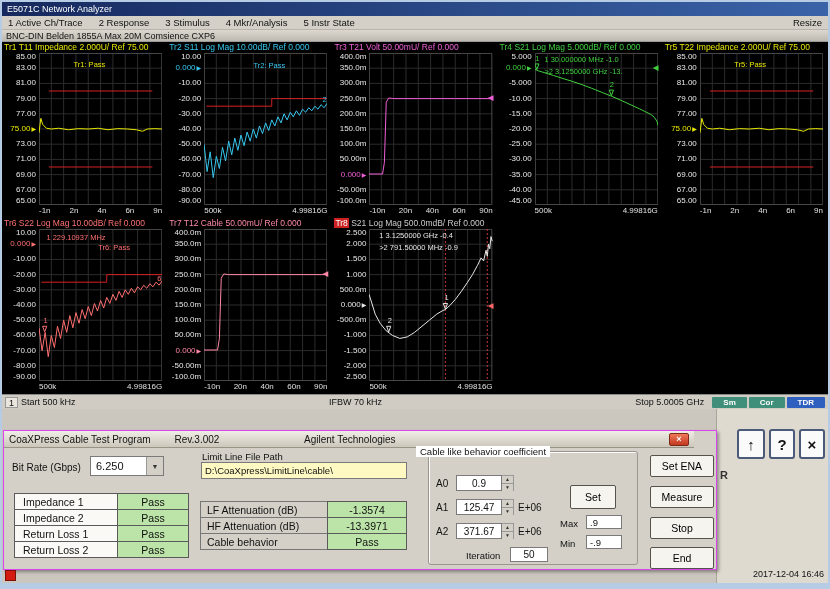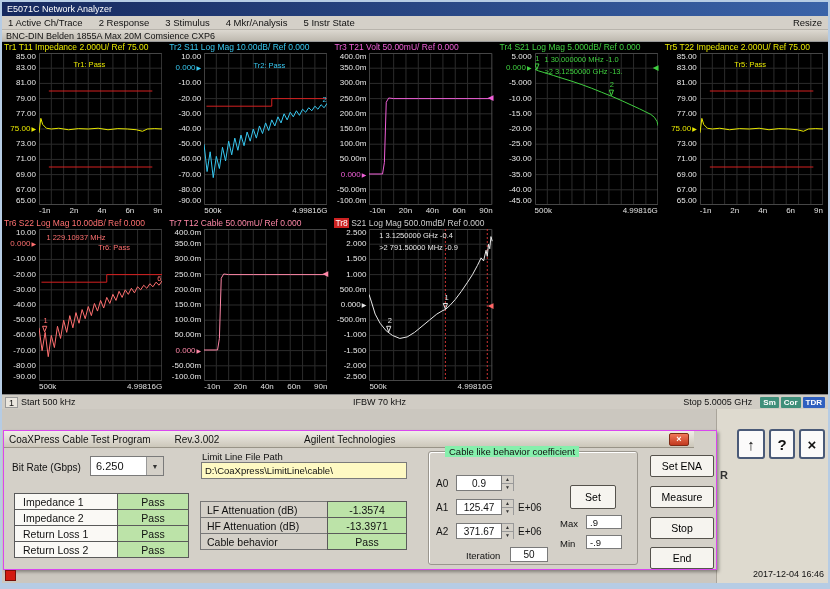--- a/index.html
+++ b/index.html
@@ -19,21 +19,21 @@
 .ylabels span{position:absolute;right:3px;transform:translateY(-50%);line-height:8px;white-space:nowrap}
 .ylabels i{font-style:normal;font-size:6px;margin-left:1px}
 .plot{flex:1;position:relative;margin-right:5px}
 .plot svg{position:absolute;inset:0;width:100%;height:100%}
 .anno{position:absolute;font-size:7.5px;line-height:1;white-space:nowrap}
 .xlabels{height:11px;font-size:8px;color:#e0e0e0;display:flex;justify-content:space-between;margin-left:37px;margin-right:5px;line-height:11px}
 .statusbar{height:15px;background:#d0ccc4;border-top:1px solid #888;display:flex;align-items:center;font-size:9px;padding:0 3px;color:#111}
 .statusbar .ch{border:1px solid #999;background:#eae6de;padding:0 3px;margin-right:3px;height:11px;line-height:10px}
 .sb-mid{flex:1;text-align:center}
 .badges{display:flex;gap:2px;margin-left:8px}
-.badge{padding:0 3px;height:11px;line-height:11px;font-size:8px;font-weight:bold;border-radius:1px}
+.badge{padding:0 11px;height:11px;line-height:11px;font-size:8px;font-weight:bold;border-radius:1px}
 .bottom{position:relative;flex:1;background:#cbc7bf}
 .sidepanel{position:absolute;right:0;top:0;width:112px;height:174px;background:#dedacf;border-left:1px solid #a9a49a}
 .btnrow{position:absolute;top:20px;right:3px;display:flex;gap:4px}
 .skbtn{width:26px;height:30px;background:#fbfafa;border:2px solid #4a5a78;border-radius:3px;font-size:15px;font-weight:bold;color:#111;display:flex;align-items:center;justify-content:center;padding:0;font-family:inherit}
 .partial{position:absolute;left:3px;top:60px;font-size:11px;font-weight:bold;color:#333}
 .datetime{position:absolute;right:4px;bottom:4px;font-size:9px;color:#111}
 .redind{position:absolute;left:3px;top:161px;width:11px;height:11px;background:#d31b10;border:1px solid #7a0f08;z-index:6}
 .dialog{position:absolute;left:1px;top:21px;width:714px;height:140px;background:#d4d0c8;border:1px solid #d946ef;box-shadow:2px 2px 3px rgba(0,0,0,.35);font-size:10px;color:#111;z-index:2}
 .dtitle{position:relative;height:17px;width:690px;background:linear-gradient(#f0ede7,#ccc7ba);border-bottom:1px solid #989387;display:flex;align-items:center;padding:0 5px;font-size:10px}
 .dt1{margin-right:24px}
@@ -49,21 +49,21 @@
 .rrow{display:flex;margin-top:-1px}
 .rrow:first-child{margin-top:0}
 .rlab{width:104px;height:17px;background:#faf9f5;border:1px solid #5a5a5a;font-size:10.5px;display:flex;align-items:center;padding-left:8px}
 .rval{width:72px;height:17px;background:#bce3a8;border:1px solid #5a5a5a;margin-left:-1px;font-size:10.5px;display:flex;align-items:center;justify-content:center}
 .pathlbl{left:198px;top:20px;font-size:9.5px}
 .pathbox{position:absolute;left:197px;top:31px;width:206px;height:17px;background:#fef9c3;border:1px solid #7a7a7a;font-size:9.5px;display:flex;align-items:center;padding-left:3px;overflow:hidden;white-space:nowrap}
 .measures{position:absolute;left:196px;top:70px}
 .mlab{width:128px;height:17px;background:#d4d0c8;border:1px solid #777;font-size:10.5px;display:flex;align-items:center;padding-left:6px}
 .mval{width:80px;height:17px;background:#bce3a8;border:1px solid #5a5a5a;margin-left:-1px;font-size:10.5px;display:flex;align-items:center;justify-content:center}
 .coefbox{position:absolute;left:424px;top:20px;width:210px;height:114px;border:1px solid #9a968e;border-radius:3px;box-shadow:inset 1px 1px 0 #fff}
-.coeftitle{position:absolute;left:441px;top:15px;background:#86efac;padding:0 4px;font-size:9.5px}
+.coeftitle{position:absolute;left:412px;top:15px;background:#ffffff;padding:0 4px;font-size:9.5px}
 .crow{position:absolute;left:432px;display:flex;align-items:center;gap:4px}
 .crow0{top:44px}.crow1{top:68px}.crow2{top:92px}
 .clab{width:16px;font-size:10px}
 .spin{display:flex;height:16px}
 .sval{width:46px;background:#fff;border:1px solid #7a7a7a;font-size:10px;display:flex;align-items:center;justify-content:center}
 .sarrows{width:12px;display:flex;flex-direction:column;border:1px solid #999;border-left:none}
 .sau,.sad{flex:1;font-style:normal;font-size:5px;line-height:7px;text-align:center;background:#d4d0c8;color:#333}
 .sau{border-bottom:1px solid #999}
 .csuf{font-size:10px}
 .setbtn{position:absolute;left:566px;top:54px;width:46px;height:24px;background:#f6f4ef;border:1px solid #55524c;border-radius:2px;font-size:10.5px;font-family:inherit}

